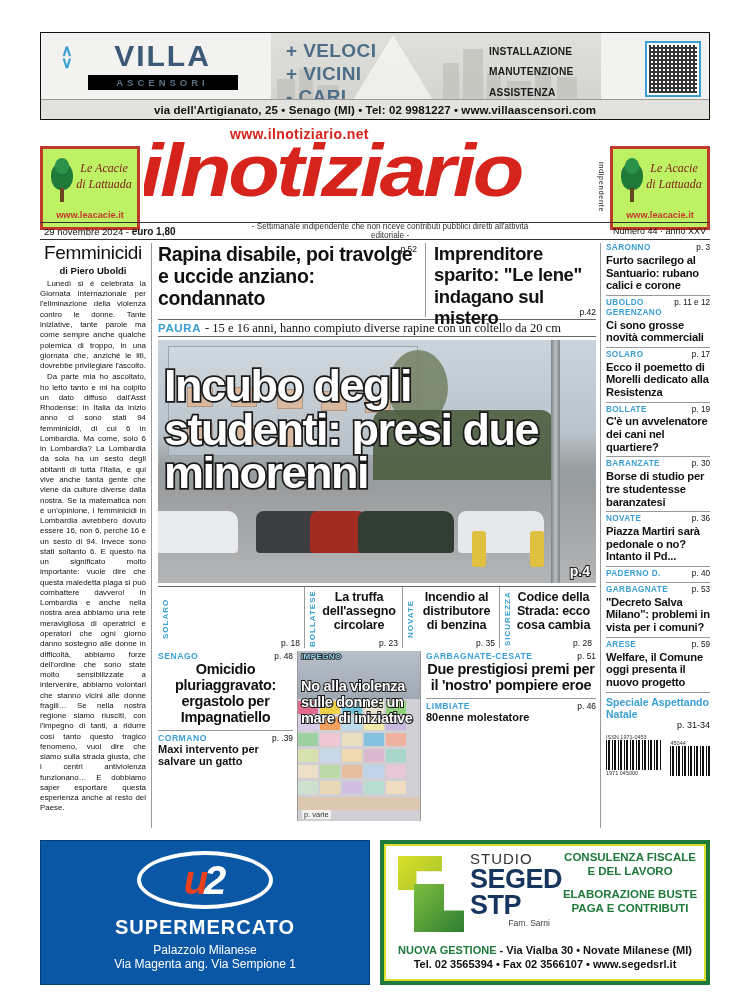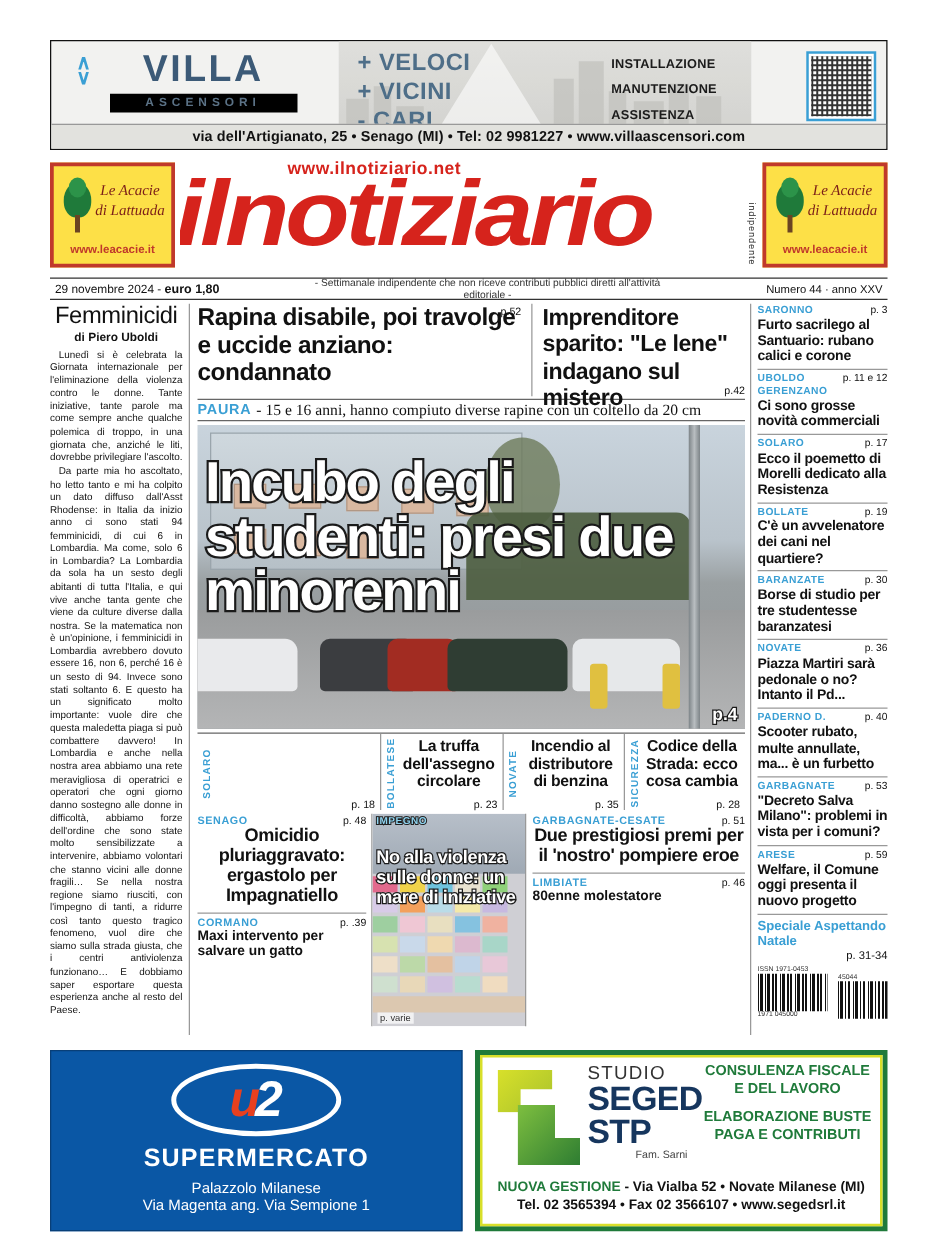--- a/index.html
+++ b/index.html
@@ -64,22 +64,22 @@
   .topad-foot {
     position:absolute; left:0; right:0; bottom:0; height:20px;
     background:#e2e2de; border-top:1px solid #999;
     font-size:11.5px; font-weight:bold; text-align:center; line-height:20px;
     color:#111; letter-spacing:.1px;
   }
 
   
   .masthead { position:absolute; left:40px; top:128px; width:670px; height:88px; }
   .acacie {
-    position:absolute; top:2px; width:100px; height:84px;
-    border:3px solid #c0392b; background:#fde047; padding:3px;
+    position:absolute; top:18px; width:100px; height:84px;
+    border:3px solid #c0392b; background:#bef264; padding:3px;
   }
   .acacie.l { left:0; } .acacie.r { right:0; }
   .acacie-in { position:relative; width:100%; height:100%; }
   .tree { position:absolute; left:3px; top:10px; width:26px; height:40px; }
   .tree-c { position:absolute; left:2px; top:0; width:22px; height:28px;
     background:#1f7a3a; border-radius:50% 50% 45% 45%; }
   .tree-c2 { position:absolute; left:6px; top:-4px; width:14px; height:16px;
     background:#2c9349; border-radius:50%; }
   .tree-t { position:absolute; left:11px; top:26px; width:4px; height:14px; background:#6b4422; }
   .acacie-name {
@@ -618,21 +618,20 @@
           <span class="rail-page">p. 36</span>
         </div>
         <div class="rail-title">Piazza Martiri sarà pedonale o no? Intanto il Pd...</div>
       </div>
 
       <div class="rail-item">
         <div class="rail-head">
           <span class="rail-kick">PADERNO D.</span>
           <span class="rail-page">p. 40</span>
         </div>
-        <div class="rail-title">Scooter rubato, multe annullate, ma... è un furbetto</div>
       </div>
 
       <div class="rail-item">
         <div class="rail-head">
           <span class="rail-kick">GARBAGNATE</span>
           <span class="rail-page">p. 53</span>
         </div>
         <div class="rail-title">"Decreto Salva Milano": problemi in vista per i comuni?</div>
       </div>
 
@@ -685,19 +684,19 @@
         <div class="sw-stp">STP</div>
         <div class="sw-fam">Fam. Sarni</div>
       </div>
       <div class="seged-right">
         <div class="sr1">CONSULENZA FISCALE E DEL LAVORO</div>
         <div class="sr2">ELABORAZIONE BUSTE PAGA E CONTRIBUTI</div>
       </div>
     </div>
     <div class="seged-bot">
       <div class="sb1">
-        <span class="ng">NUOVA GESTIONE</span><span> - Via Vialba  52 • Novate Milanese (MI)</span>
+        <span class="ng">NUOVA GESTIONE</span><span> - Via Vialba  30 • Novate Milanese (MI)</span>
       </div>
       <div class="sb2">Tel. 02 3565394 • Fax 02 3566107 • www.segedsrl.it</div>
     </div>
   </div>
 
 </div>
 
 </body></html>

